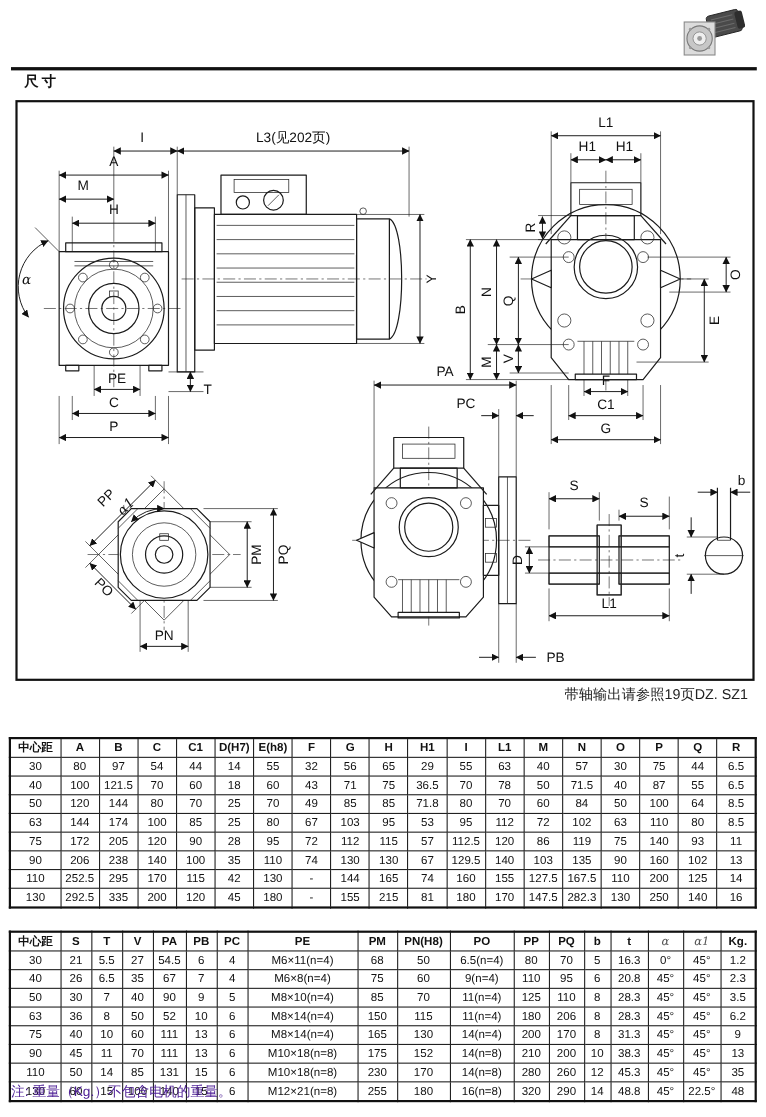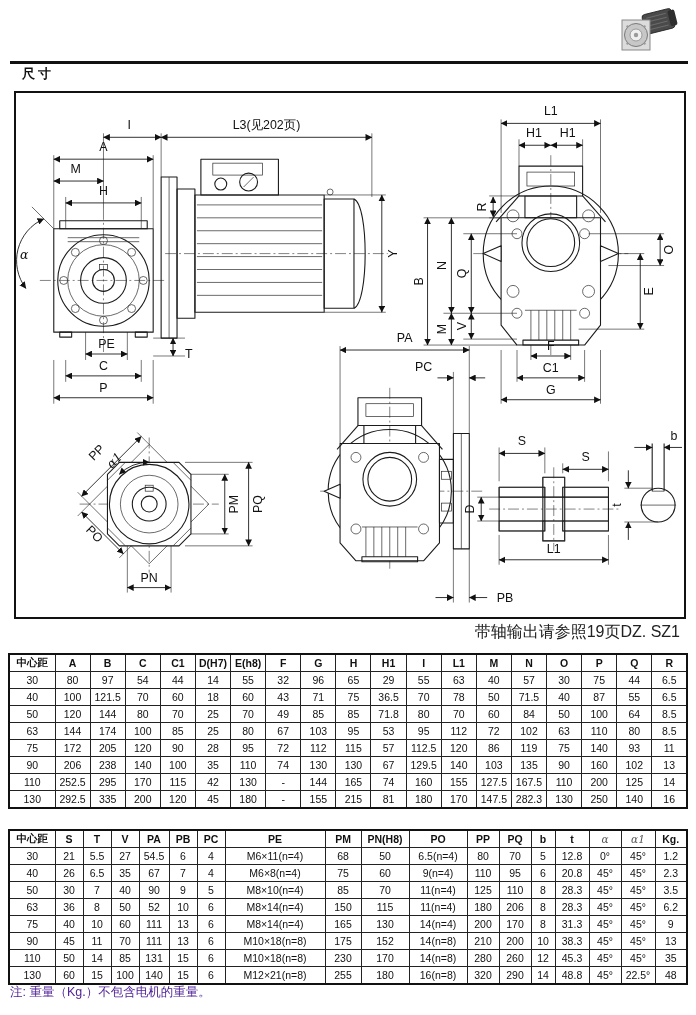--- a/index.html
+++ b/index.html
@@ -11,23 +11,23 @@
   .section-title {
     position:absolute; left:22px; top:65px; font-size:13px; font-weight:bold;
     letter-spacing:3px;
   }
   .logo { position:absolute; right:16px; top:4px; width:66px; height:54px; }
   .drawing-panel {
     position:absolute; left:14px; top:91px; width:672px; height:528px;
     border:2px solid #111; box-sizing:border-box; background:#fff;
   }
   .drawing-panel svg { width:100%; height:100%; display:block; }
-  .drawing-note { position:absolute; top:622px; right:16px; font-size:16px; color:#222; }
-
-  .tables { position:absolute; left:8px; top:653px; width:680px; }
+  .drawing-note { position:absolute; top:622px; right:16px; font-size:13px; color:#222; }
+
+  .tables { position:absolute; left:8px; top:670px; width:680px; }
   table { border-collapse:collapse; width:680px; table-layout:fixed; font-size:10.5px; border:2px solid #111; }
   th, td {
     border:1px solid #222; text-align:center; vertical-align:middle;
     padding:0; height:16px; white-space:nowrap; overflow:hidden; color:#111;
   }
   th { font-weight:bold; }
   .alpha-head { font-style:italic; font-family:"DejaVu Serif", serif; font-weight:normal; color:#555; }
   #table2 { margin-top:20px; }
 
   .footnote { position:absolute; left:10px; top:984px; font-size:12.5px; color:#4c1d95; }
@@ -420,21 +420,21 @@
         <tbody>
           <tr>
             <td>30</td>
             <td>80</td>
             <td>97</td>
             <td>54</td>
             <td>44</td>
             <td>14</td>
             <td>55</td>
             <td>32</td>
-            <td>96</td>
+            <td>56</td>
             <td>65</td>
             <td>29</td>
             <td>55</td>
             <td>63</td>
             <td>40</td>
             <td>57</td>
             <td>30</td>
             <td>75</td>
             <td>44</td>
             <td>6.5</td>
@@ -640,21 +640,21 @@
             <td>54.5</td>
             <td>6</td>
             <td>4</td>
             <td>M6×11(n=4)</td>
             <td>68</td>
             <td>50</td>
             <td>6.5(n=4)</td>
             <td>80</td>
             <td>70</td>
             <td>5</td>
-            <td>12.8</td>
+            <td>16.3</td>
             <td>0°</td>
             <td>45°</td>
             <td>1.2</td>
           </tr>
           <tr>
             <td>40</td>
             <td>26</td>
             <td>6.5</td>
             <td>35</td>
             <td>67</td>

